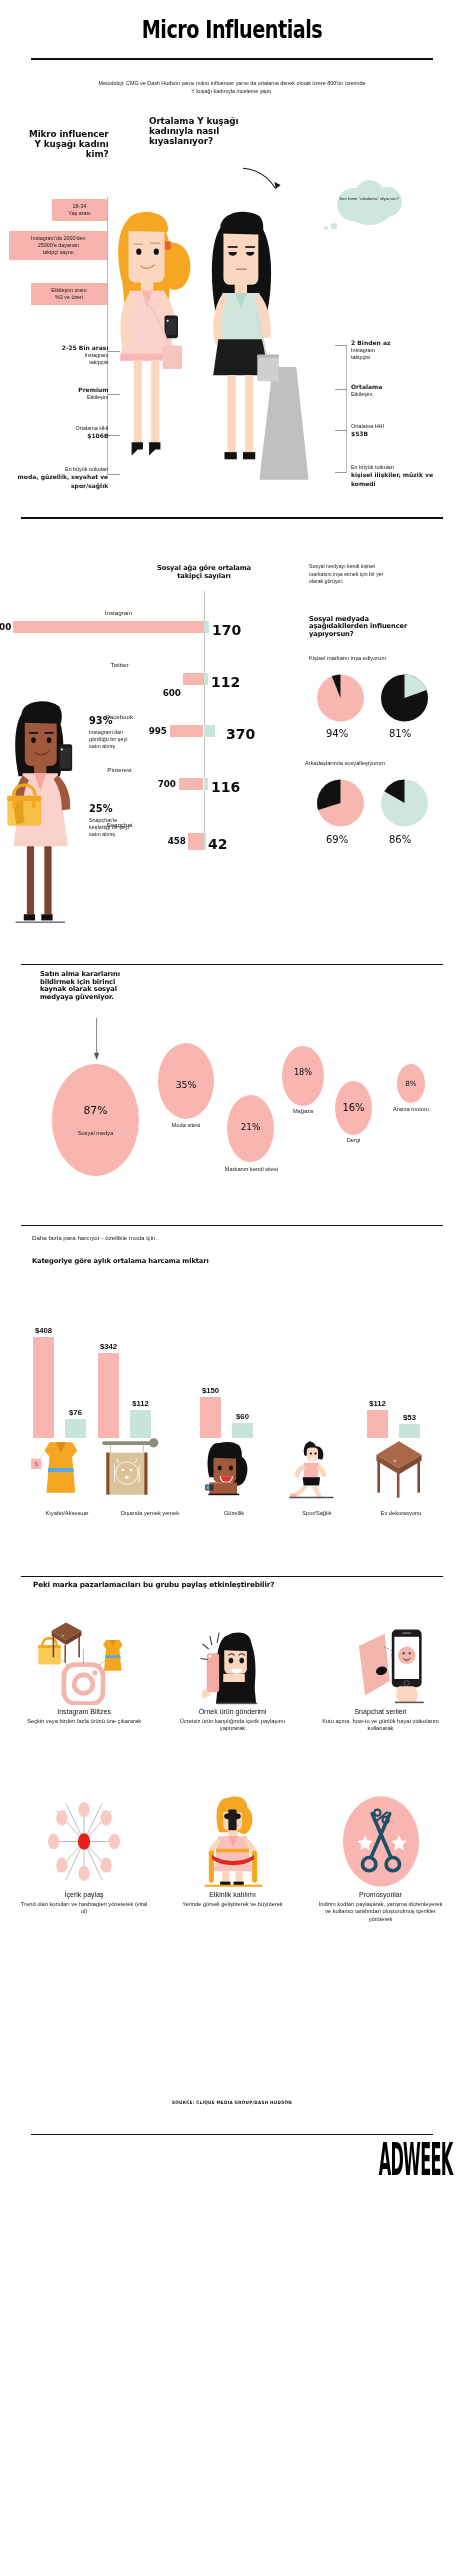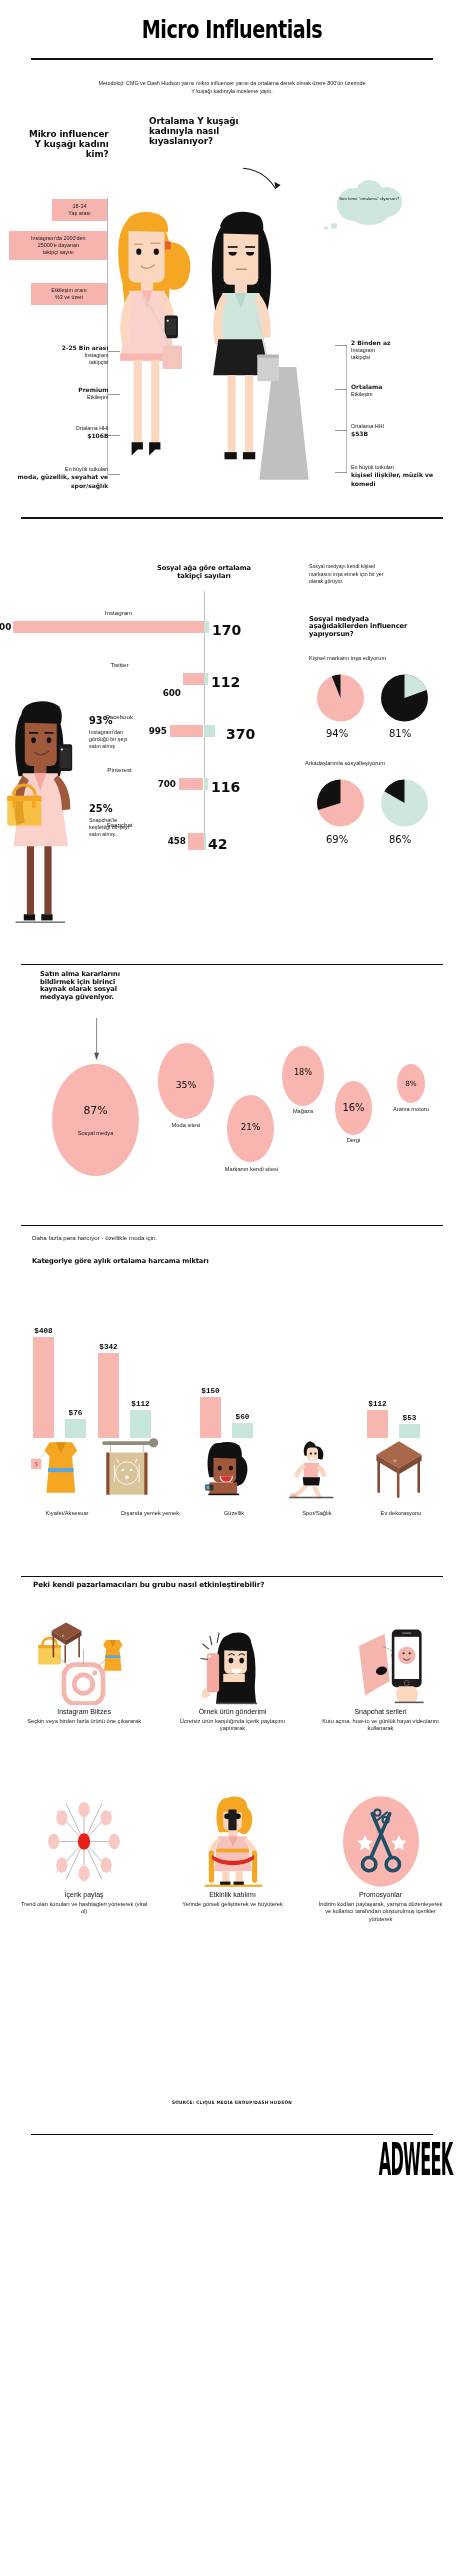--- a/index.html
+++ b/index.html
@@ -137,21 +137,21 @@
   
   #sec-spend { position:relative; height:350px; padding-top:11.3px; }
   #spend-lead { position:absolute; left:32px; top:20.6px; font-size:6.2px; color:#1a1a1a; }
   #spend-title { position:absolute; left:32px; top:44px; }
   .sp-group { position:absolute; bottom:65px; width:77px; }
   .sp-bars { position:relative; height:108px; }
   .sp-bar { position:absolute; bottom:0; width:20.6px; }
   .sp-bar.pink { left:5.2px; background:#f8b6b1; }
   .sp-bar.mint { left:37px; background:#c7e5db; }
   .sp-lbl {
-    position:absolute; font-family:Liberation Mono, monospace; font-weight:700;
+    position:absolute; font-family:Liberation Sans, sans-serif; font-weight:700;
     font-size:7.7px; color:#0d0d0d; width:29px; text-align:center;
   }
   .sp-cat {
     position:absolute; bottom:47px; width:88px; text-align:center;
     font-size:5.7px; line-height:1.2; color:#1a1a1a;
   }
 
   
   #sec-tactics { position:relative; height:531px; padding-top:12.4px; }
   #tac-title { position:absolute; left:33px; top:17.5px; font-size:7.2px; }
@@ -636,21 +636,21 @@
     </svg>
   </div>
   <div class="sp-cat" style="left:357px;">Ev dekorasyonu</div>
 
 </div>
 
 <div id="sec-tactics">
 
   <div class="divider"></div>
 
-  <div id="tac-title" class="sec-title">Peki kendi pazarlamacıları bu grubu nasıl etkinleştirebilir?</div>
+  <div id="tac-title" class="sec-title">Peki marka pazarlamacıları bu grubu paylaş etkinleştirebilir?</div>
 
   <div class="tac" style="left:19.6px; top:54px;">
     <div class="art">
       <svg width="108" height="87" viewBox="0 0 210 168">
         <rect x="66" y="90" width="76" height="76" rx="22" fill="none" stroke="#f4b5ad" stroke-width="9"></rect>
         <circle cx="104" cy="128" r="18" fill="none" stroke="#f4b5ad" stroke-width="9"></circle>
         <circle cx="126" cy="106" r="5" fill="#f4b5ad"></circle>
         <line x1="74" y1="92" x2="44" y2="66" stroke="#777" stroke-width="1"></line>
         <line x1="104" y1="88" x2="104" y2="60" stroke="#777" stroke-width="1"></line>
         <line x1="134" y1="92" x2="162" y2="68" stroke="#777" stroke-width="1"></line>

